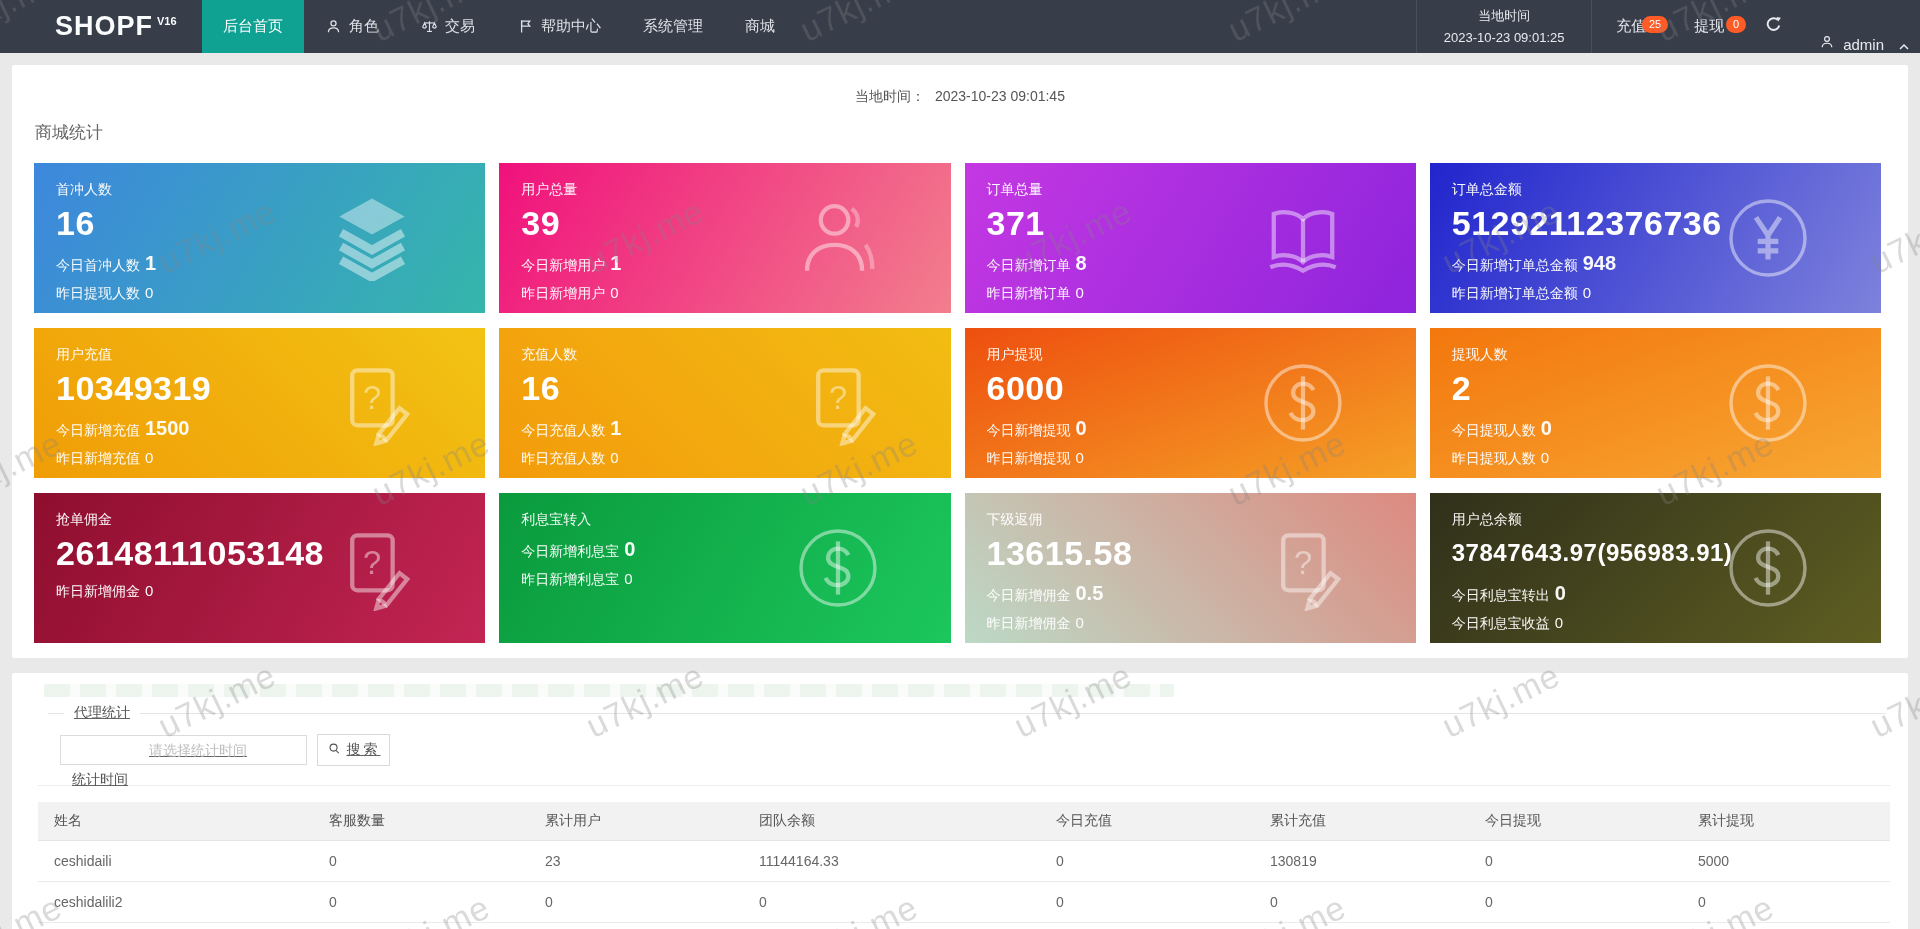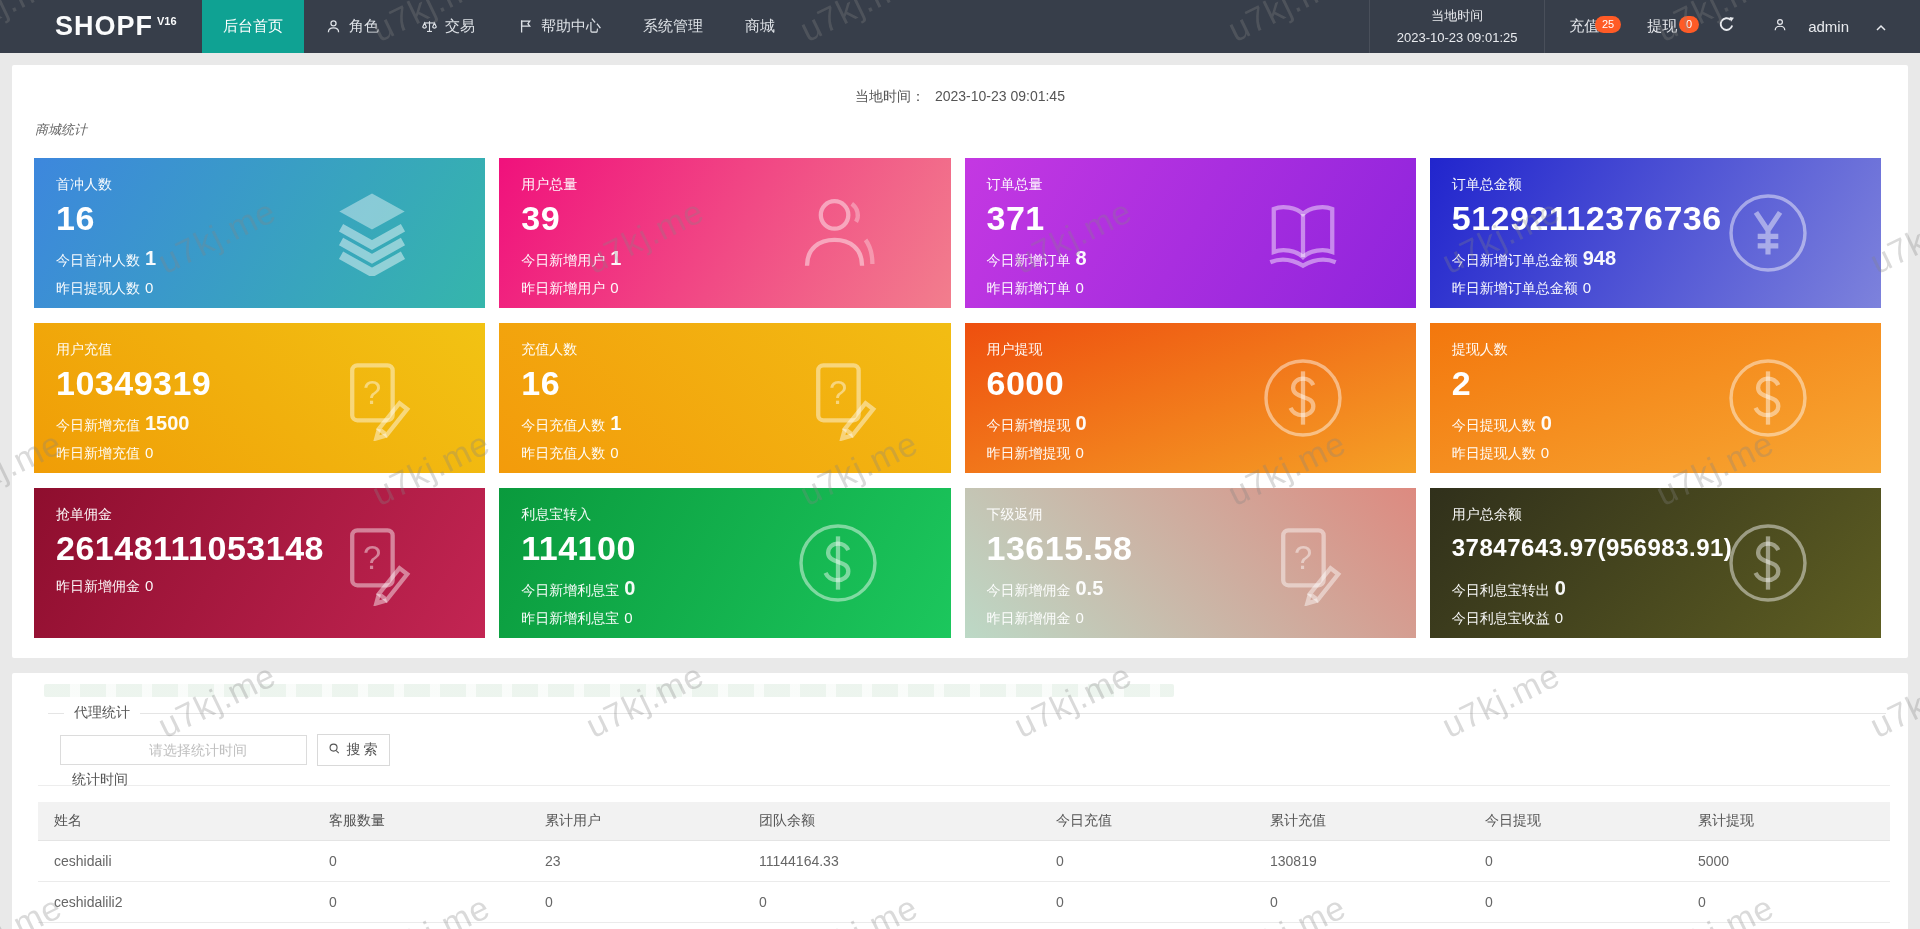--- a/index.html
+++ b/index.html
@@ -19,45 +19,45 @@
   .menu-item.active { background:var(--accent,#0fa293); color:#fff; }
   .menu-item svg { width:17px; height:17px; }
   .nav-right { margin-left:auto; display:flex; align-items:stretch; }
   .time-block { width:176px; display:flex; flex-direction:column; justify-content:center; align-items:center;
     font-size:13px; line-height:1.65; border-left:1px solid rgba(255,255,255,.09); border-right:1px solid rgba(255,255,255,.09); }
   .nav-action { position:relative; display:flex; align-items:center; padding:0 14px; margin:0 10px; font-size:15px; cursor:pointer; }
   .badge { position:absolute; top:16px; right:-8px; background:var(--badge,#ff5b26); color:#fff; font-size:11px;
     line-height:1; padding:3px 7px; border-radius:9px; min-width:12px; text-align:center; }
   .refresh-btn { display:flex; align-items:center; padding:0 16px; cursor:pointer; }
   .refresh-btn svg { width:19px; height:19px; }
-  .user-menu { display:flex; align-items:center; gap:20px; padding:0 33px 0 20px; font-size:15px; cursor:pointer; }
+  .user-menu { display:flex; align-items:flex-end; gap:8px; padding:0 10px 0 20px; font-size:15px; cursor:pointer; }
   .user-menu svg { width:16px; height:16px; }
   .user-menu .chev { width:14px; height:14px; margin-left:4px; }
   
   main { padding:12px 12px 0; }
   .panel { background:#fff; border-radius:2px; }
   .panel-stats { height:593px; overflow:hidden; }
   .time-line { text-align:center; padding-top:23px; font-size:14px; color:#555; }
   .time-line .v { margin-left:6px; }
-  .section-label { margin:15px 0 0 23px; font-size:13px; color:#666;font-style:italic; }
+  .section-label { margin:15px 0 0 23px; font-size:17px; color:#666; }
   .cards { display:grid; grid-template-columns:repeat(4,1fr); column-gap:14px; row-gap:15px; margin:19px 27px 0 22px; }
   .card { position:relative; height:150px; color:#fff; padding:18px 0 0 22px; overflow:hidden; }
   .card-title { font-size:14px; opacity:.96; }
   .card-value { font-size:34px; font-weight:bold; line-height:40px; margin-top:4px; letter-spacing:.5px; white-space:nowrap; }
   .card-value.small { font-size:24px; }
   .card-line { font-size:14px; margin-top:9px; opacity:.96; }
   .card-line b { font-size:20px; margin-left:5px; }
   .card-line.muted b { font-size:15px; font-weight:normal; }
   .card-icon { position:absolute; right:70px; top:50%; transform:translateY(-50%); width:86px; height:86px; color:rgba(255,255,255,.45); }
   .card-icon svg { width:100%; height:100%; }
   
   .panel-agent { margin-top:15px; padding:4px 18px 30px 26px; min-height:256px; }
   .ghost-band { height:13px; width:1130px; margin:7px 0 0 6px; border-radius:2px;
     background:repeating-linear-gradient(90deg, rgba(140,190,150,.16) 0 26px, rgba(140,190,150,.05) 26px 36px); }
-  fieldset.agent-field { border:1px solid #e5e5e5; border-width:1px 0 0 0; margin:7px 4px 0 10px; }
+  fieldset.agent-field { border:1px solid #e5e5e5; border-width:1px 0 0 0; margin:7px 4px 0 10px;text-decoration:underline; }
   fieldset.agent-field legend { font-size:14px; color:#555; padding:0 10px; margin-left:16px; }
   .form-row { display:flex; align-items:center; margin:12px 0 0 12px; }
   .date-input { width:247px; height:30px; border:1px solid #dcdcdc; background:#fff; display:flex; align-items:stretch; }
   .date-input .addon { width:76px; display:flex; align-items:center; padding-left:11px; font-size:14px; color:#555;
     border-right:1px solid #ececec;margin-top:44px; }
   .date-input input { flex:1; border:none; outline:none; font-size:14px; color:#666; padding-left:12px; min-width:0; }
   .date-input input::placeholder { color:#bfbfbf; }
   .search-btn { margin-left:10px; height:32px; width:73px; border:1px solid #d9d9d9; background:#fff; font-size:14px;
     color:#555; display:inline-flex; align-items:center; justify-content:center; gap:5px; cursor:pointer;
     font-family:inherit; letter-spacing:3px; }
@@ -292,21 +292,20 @@
           <div class="card-line muted"><span>昨日新增佣金</span><b>0</b></div>
           <div class="card-icon"><svg viewBox="0 0 100 100" fill="none" stroke="currentColor" stroke-width="5">
               <rect x="27" y="12" width="47" height="64" rx="6"></rect>
               <text x="50" y="57" font-size="38" text-anchor="middle" fill="currentColor" stroke="none">?</text>
               <path d="M58 86l24-30 9 7-24 30z"></path>
               <path d="M58 86l-3 11 12-3.5"></path>
             </svg></div>
         </div>
         <div class="card" style="background: linear-gradient(120deg, rgb(10, 154, 61), rgb(28, 199, 93));">
           <div class="card-title">利息宝转入</div>
-          <div class="card-value">114100</div>
           <div class="card-line"><span>今日新增利息宝</span><b>0</b></div>
           <div class="card-line muted"><span>昨日新增利息宝</span><b>0</b></div>
           <div class="card-icon"><svg viewBox="0 0 100 100" fill="none" stroke="currentColor">
               <circle cx="50" cy="50" r="43" stroke-width="4"></circle>
               <path d="M62 35c-2.5-5-7.5-7.5-12-7.5-6.5 0-11.5 4.5-11.5 10.5 0 13.5 23.5 8 23.5 21.5 0 6.5-6 10.5-12.5 10.5-6 0-11.5-3-14-8.5" stroke-width="5"></path>
               <path d="M50 19v62" stroke-width="5"></path>
             </svg></div>
         </div>
         <div class="card" style="background: linear-gradient(225deg, rgb(221, 138, 128), rgb(188, 217, 198));">
           <div class="card-title">下级返佣</div>

